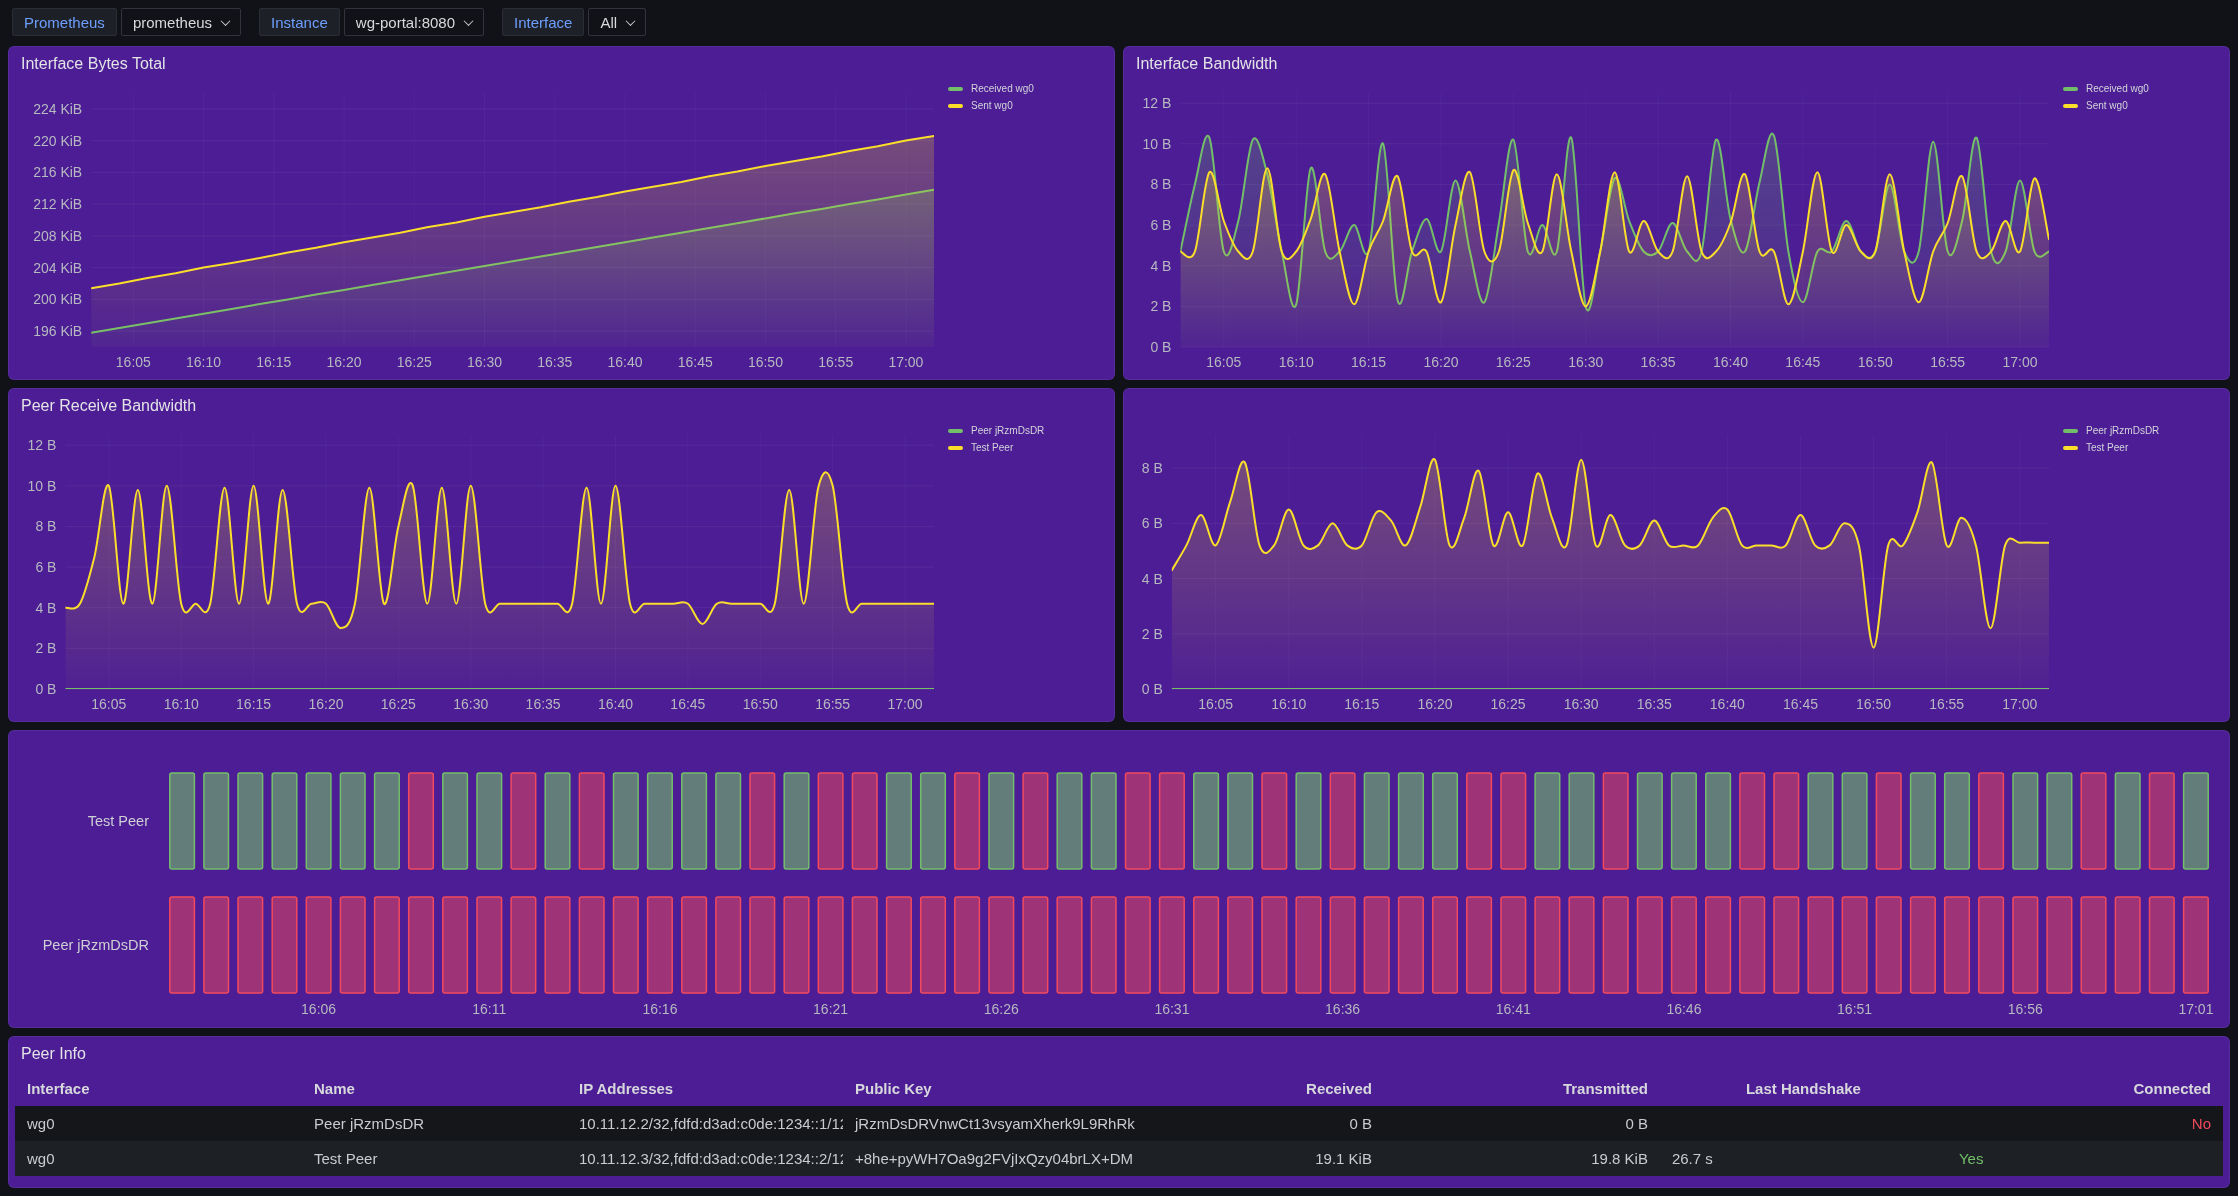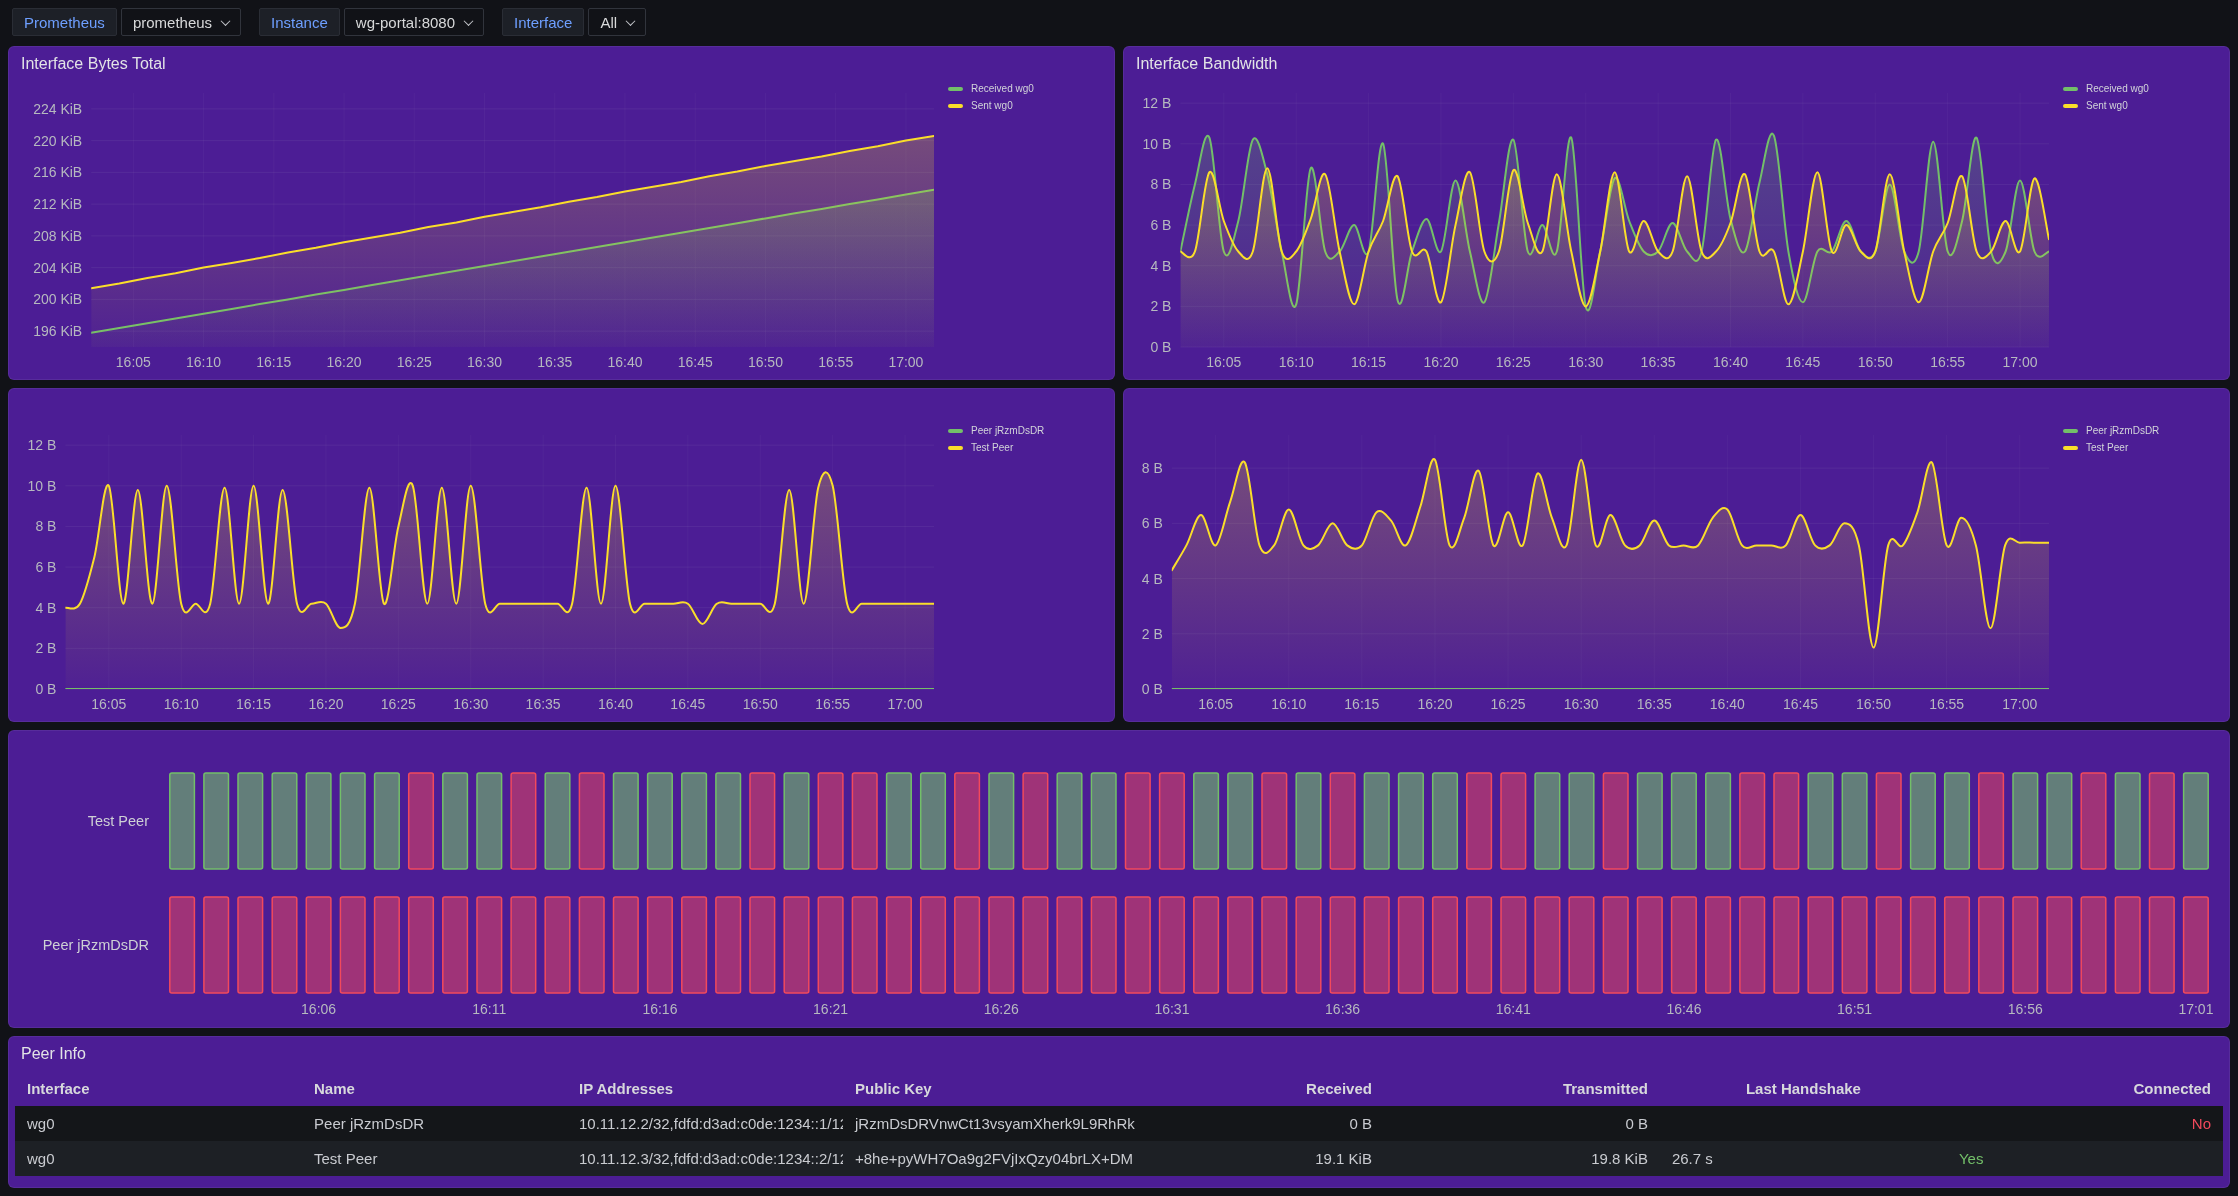--- a/index.html
+++ b/index.html
@@ -216,20 +216,21 @@
           </div>
           <div class="legend-item">
             <span class="legend-swatch" style="background: rgb(250, 222, 42);"></span>
             <span>Sent wg0</span>
           </div>
         </div>
     </div>
   </section>
 
   <section class="panel">
+    <header class="panel-title">Peer Receive Bandwidth</header>
     <div class="panel-body">
       <div class="chart">
           <svg width="925" height="294">
             <defs>
               <clipPath id="clip2">
                 <rect x="50.4" y="8" width="868.6" height="258"></rect>
               </clipPath>
               <linearGradient id="grad2_0" x1="0" y1="0" x2="0" y2="1">
                 <stop offset="0%" stop-color="#73bf69" stop-opacity="0.24"></stop>
                 <stop offset="100%" stop-color="#73bf69" stop-opacity="0.02"></stop>

